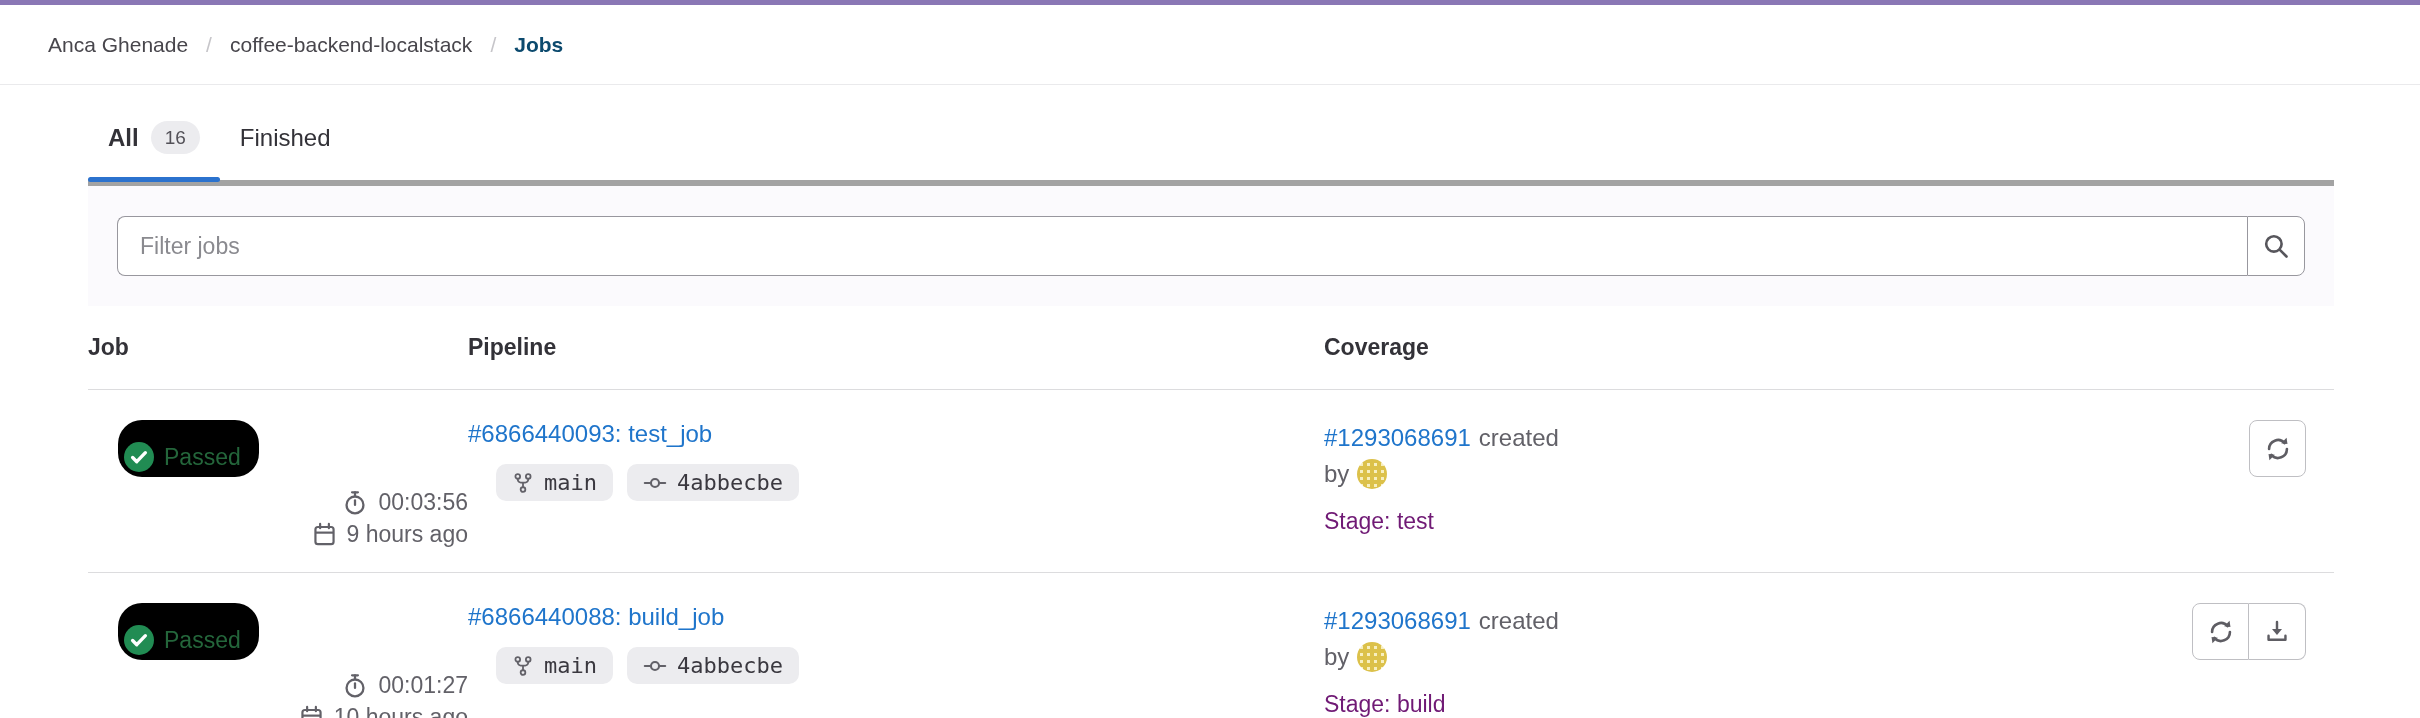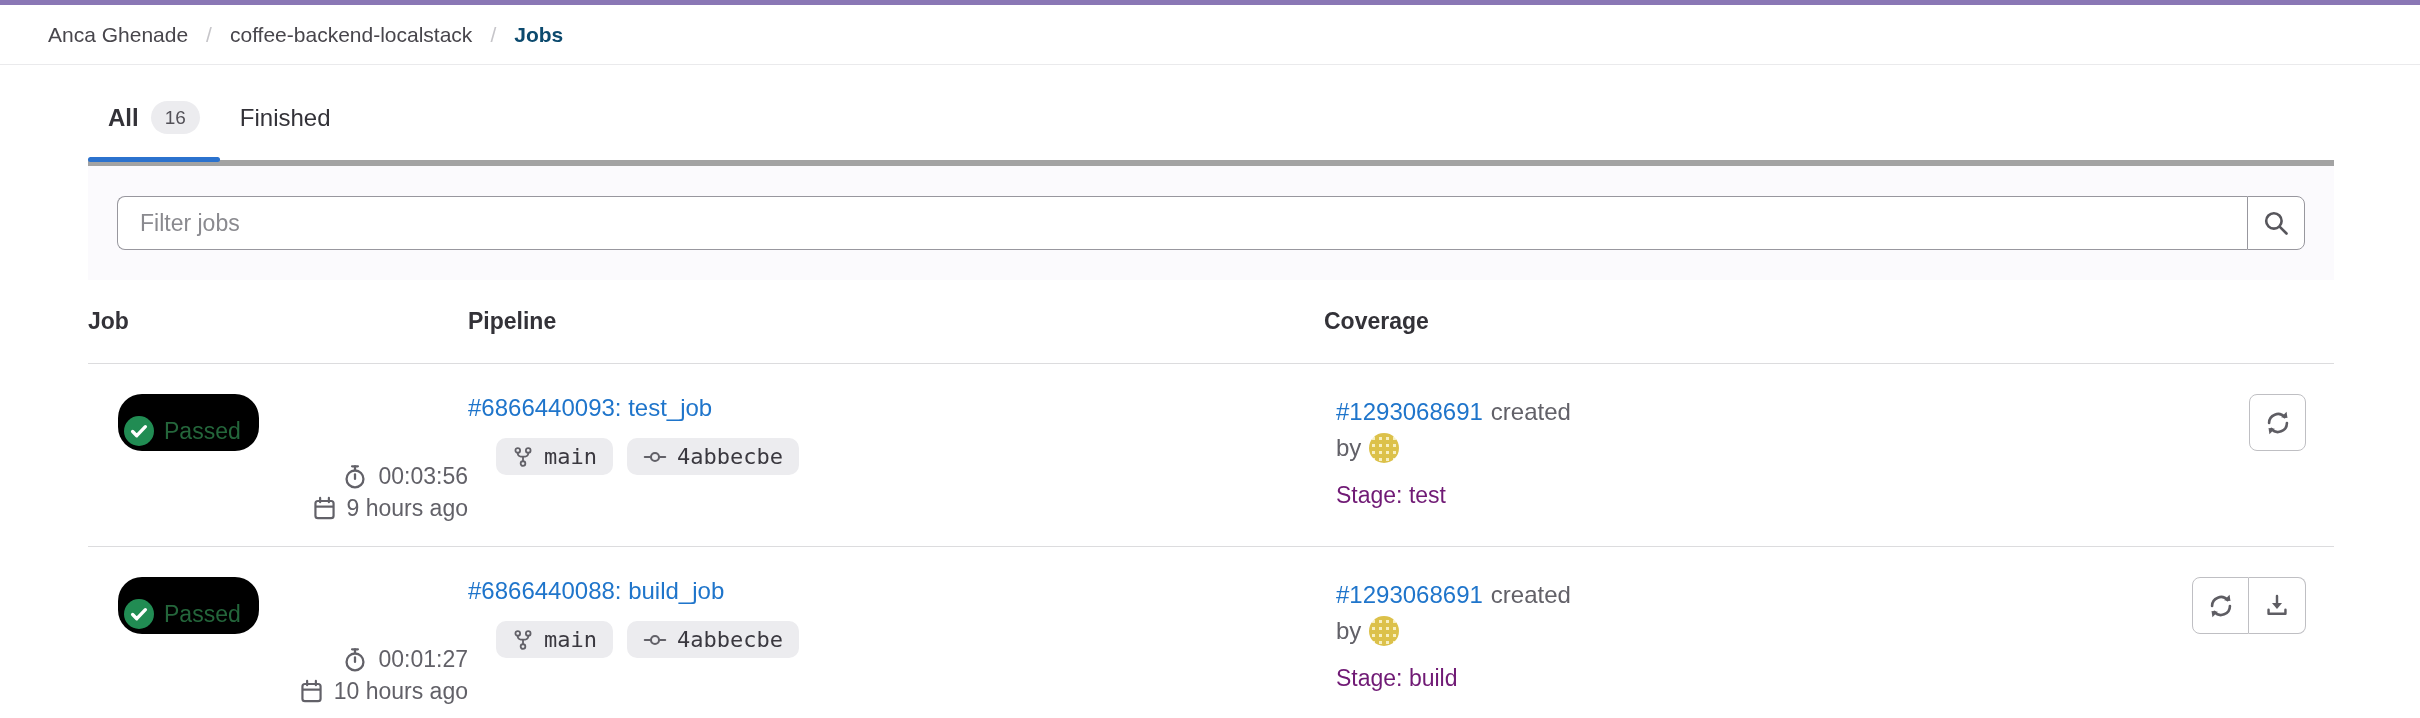--- a/index.html
+++ b/index.html
@@ -6,21 +6,21 @@
   html,body { margin:0; padding:0; }
   body {
     width:2420px; height:718px; overflow:hidden;
     background:#ffffff; color:#333238;
     font-family:"Liberation Sans", sans-serif;
   }
   .topbar { height:5px; background:#8a77b5; }
 
   
   .breadcrumb-bar {
-    height:60px; display:flex; align-items:center;
+    height:80px; display:flex; align-items:center;
     padding:0 48px; border-bottom:1px solid #eaeaec;
     font-size:21px; color:#48464c;
   }
   .crumb { cursor:pointer; }
   .crumb.current { font-weight:700; color:#0c4a6e; cursor:default; }
   .crumb-sep { margin:0 18px; color:#c6c5c9; }
 
   .container { padding:0 86px 0 88px; }
 
   
@@ -34,21 +34,21 @@
     content:""; position:absolute; left:0; right:0; bottom:-2px;
     height:5px; background:#2b72ce; border-radius:3px;
   }
   .tab-count {
     background:#ececef; color:#535158; font-weight:400;
     font-size:19px; line-height:1; padding:7px 14px; border-radius:999px;
   }
 
   
   .filter-bar { background:#fbfafd; padding:30px 29px; }
-  .input-group { display:flex; height:54px; }
+  .input-group { display:flex; height:60px; }
   .filter-input {
     flex:1; min-width:0; background:#fff; outline:none;
     border:1px solid #98979e; border-right:none; border-radius:8px 0 0 8px;
     font-size:23px; padding:0 22px; color:#333238;
     font-family:"Liberation Sans", sans-serif;
   }
   .filter-input::placeholder { color:#8a8a8f; }
   .search-btn {
     width:58px; background:#fff; border:1px solid #98979e;
     border-radius:0 8px 8px 0; display:flex; align-items:center;
@@ -80,21 +80,21 @@
   }
   .pill-row { display:flex; gap:14px; margin-top:16px;margin-left:28px; }
   .pill {
     display:inline-flex; align-items:center; gap:10px;
     background:#ececef; color:#3a383f; border-radius:10px;
     padding:6px 16px; font-size:22px; cursor:pointer;
     font-family:"DejaVu Sans Mono", monospace;
   }
   .pill .picon { color:#626168; display:flex; }
 
-  .cell-pipeline { max-width:300px;margin-left:12px; }
+  .cell-pipeline { max-width:300px; }
   .pipeline-text { font-size:24px; line-height:36px; color:#626168; }
   .pipeline-text .pipeline-link { margin-right:8px; }
   .by-wrap { white-space:nowrap; }
   .avatar {
     display:inline-block; width:30px; height:30px; border-radius:50%;
     margin-left:8px; vertical-align:-7px; cursor:pointer;
     background-color:#dcc14a;
     background-image:radial-gradient(#f7efc0 1.6px, rgba(0,0,0,0) 2px);
     background-size:7px 7px; background-position:1px 2px;
   }

